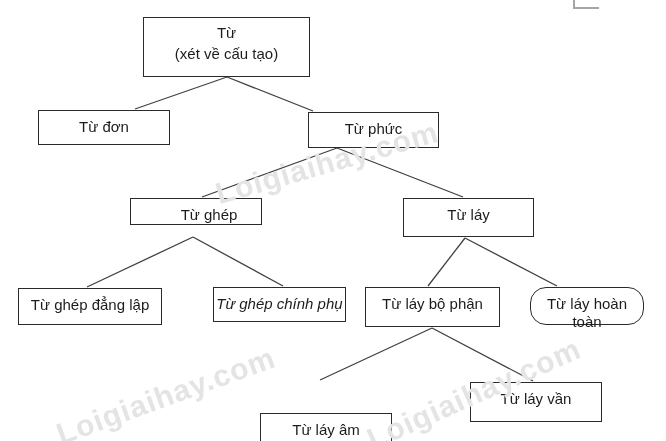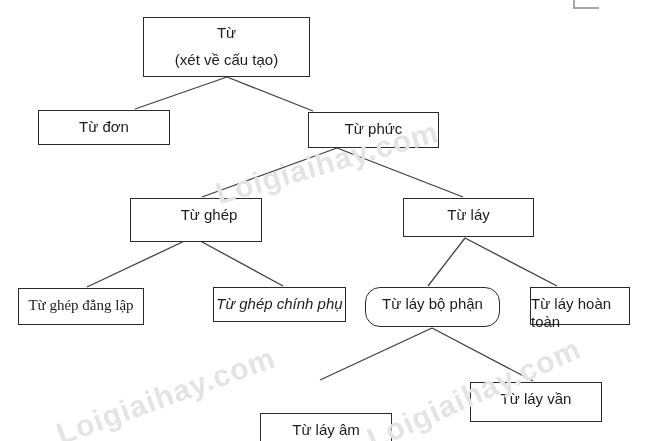--- a/index.html
+++ b/index.html
@@ -28,27 +28,27 @@
     background: #ffffff;
     z-index: 2;
     display: flex;
     flex-direction: column;
     align-items: center;
     justify-content: flex-start;
     padding-top: 7px;
     font-size: 15px;
     color: #1c1c1c;
     line-height: 18px;
-    text-align: left;
+    text-align: center;
   }
   .node.root {
     padding-top: 6px;
   }
   .node.root .subtitle {
-    margin-top: 9px;
+    margin-top: 3px;
   }
   .watermark {
     position: absolute;
     z-index: 3;
     font-size: 30px;
     font-weight: bold;
     color: #e4e4e4;
     letter-spacing: 1px;
     white-space: nowrap;
     pointer-events: none;
@@ -90,31 +90,31 @@
 
   <div class="node root" style="left:143px; top:17px; width:167px; height:60px;">
     <span class="title">Từ</span>
     <span class="subtitle">(xét về cấu tạo)</span>
   </div>
 
   <div class="node" style="left:38px; top:110px; width:132px; height:35px;">Từ đơn</div>
 
   <div class="node" style="left:267px; top:112px; width:131px; height:36px;margin-left:41px;">Từ phức</div>
 
-  <div class="node" style="left:130px; top:198px; width:132px; height:44px;padding-left:26px;">Từ ghép</div>
+  <div class="node" style="left:130px; top:198px; width:132px; height:27px;padding-left:26px;">Từ ghép</div>
 
   <div class="node" style="left:403px; top:198px; width:131px; height:39px;">Từ láy</div>
 
-  <div class="node" style="left:18px; top:288px; width:126px; height:37px;font-family:Liberation Serif, serif;">Từ ghép đẳng lập</div>
+  <div class="node" style="left:18px; top:288px; width:144px; height:37px;">Từ ghép đẳng lập</div>
 
   <div class="node" style="left:213px; top:287px; width:133px; height:35px;font-style:italic;">Từ ghép chính phụ</div>
 
-  <div class="node" style="left:365px; top:287px; width:135px; height:40px;border-radius:15px;">Từ láy bộ phận</div>
+  <div class="node" style="left:365px; top:287px; width:135px; height:40px;">Từ láy bộ phận</div>
 
-  <div class="node" style="left:530px; top:287px; width:100px; height:38px;">Từ láy hoàn toàn</div>
+  <div class="node" style="left:530px; top:287px; width:114px; height:38px;border-radius:16px;">Từ láy hoàn toàn</div>
 
   <div class="node" style="left:260px; top:381px; width:132px; height:40px;margin-top:32px;">Từ láy âm</div>
 
   <div class="node" style="left:470px; top:382px; width:132px; height:40px;">Từ láy vần</div>
 
   <div class="watermark wm1">Loigiaihay.com</div>
   <div class="watermark wm2">Loigiaihay.com</div>
   <div class="watermark wm3">Loigiaihay.com</div>
 
   <div class="corner-mark"></div>

